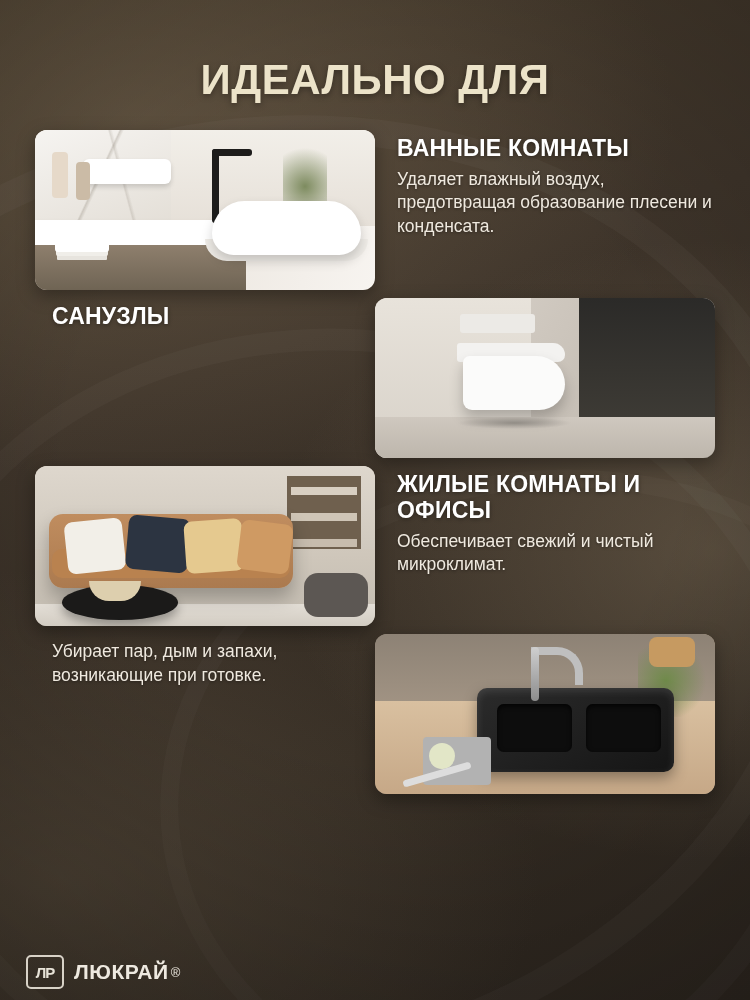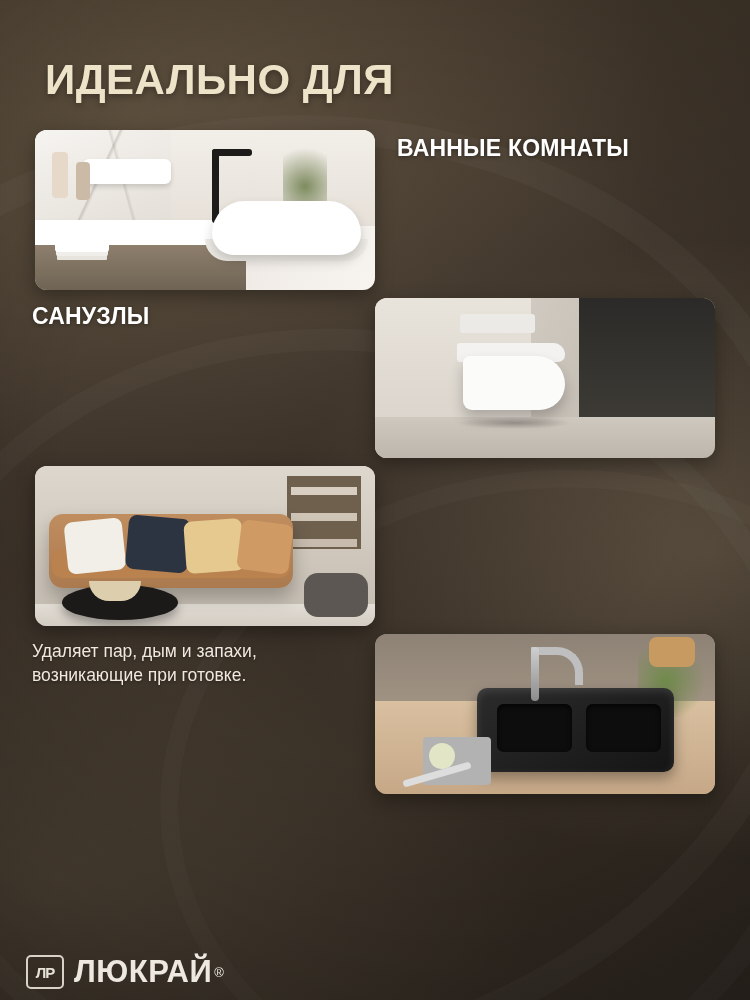--- a/index.html
+++ b/index.html
@@ -41,21 +41,21 @@
     position: absolute;
     inset: 0;
     background: radial-gradient(ellipse 760px 760px at 50% 45%, rgba(0,0,0,0) 40%, rgba(0,0,0,0.30) 100%);
     pointer-events: none;
   }
 
   
   .header {
     position: relative;
     padding: 58px 45px 0 45px;
-    text-align: left;
+    text-align: center;
   }
   .title {
     margin: 0;
     font-size: 42px;
     line-height: 1.05;
     font-weight: bold;
     letter-spacing: 0.5px;
     color: #ece3c9;
     text-shadow: 0 2px 6px rgba(0,0,0,0.35);
   }
@@ -92,21 +92,21 @@
     overflow: hidden;
     flex: none;
     box-shadow: 0 6px 18px rgba(0,0,0,0.35);
     position: relative;
   }
 
   .text-col {
     flex: 1;
     padding: 6px 22px 0 22px;
   }
-  .block.left-text .text-col { padding-left: 32px; padding-right: 14px; }
+  .block.left-text .text-col { padding-left: 52px; padding-right: 14px; }
 
   .blk-title {
     margin: 0 0 6px 0;
     font-size: 23px;
     font-weight: bold;
     line-height: 1.12;
     color: #ffffff;
     letter-spacing: 0.2px;
     text-shadow: 0 1px 4px rgba(0,0,0,0.4);
   }
@@ -202,21 +202,21 @@
     display: flex;
     align-items: center;
     justify-content: center;
     margin-right: 10px;
     color: #e8e3d8;
     font-size: 15px;
     font-weight: bold;
     letter-spacing: -1px;
   }
   .logo-text {
-    font-size: 31px;
+    font-size: 21px;
     font-weight: bold;
     color: #eee9e0;
     letter-spacing: 0.5px;
   }
   .logo-reg {
     font-size: 13px;
     vertical-align: super;
     color: #eee9e0;
     margin-left: 2px;
   }
@@ -248,20 +248,21 @@
         <div class="ph faucet2"></div>
         <div class="ph faucet"></div>
         <div class="ph tub2"></div>
         <div class="ph tub"></div>
         <div class="ph bottle-a"></div>
         <div class="ph bottle-b"></div>
         <div class="ph towels"></div>
       </div>
       <div class="text-col">
         <h2 class="blk-title">ВАННЫЕ КОМНАТЫ</h2>
+        <p class="blk-desc">Удаляет влажный воздух, предотвращая образование плесени и конденсата.</p>
       </div>
     </div>
 
     <div class="block left-text">
       <div class="photo wc">
         <div class="ph wallL"></div>
         <div class="ph wallR"></div>
         <div class="ph floor"></div>
         <div class="ph panel"></div>
         <div class="ph lid"></div>
@@ -281,39 +282,43 @@
         <div class="ph sofa"></div>
         <div class="ph seat"></div>
         <div class="ph pil1"></div>
         <div class="ph pil2"></div>
         <div class="ph pil3"></div>
         <div class="ph pil4"></div>
         <div class="ph table"></div>
         <div class="ph bowl2"></div>
         <div class="ph pouf"></div>
       </div>
+      <div class="text-col">
+        <h2 class="blk-title">ЖИЛЫЕ КОМНАТЫ И ОФИСЫ</h2>
+        <p class="blk-desc">Обеспечивает свежий и чистый микроклимат.</p>
+      </div>
     </div>
 
     <div class="block left-text">
       <div class="photo kitchen">
         <div class="ph backwall"></div>
         <div class="ph counter"></div>
         <div class="ph herbs"></div>
         <div class="ph bread"></div>
         <div class="ph sink"></div>
         <div class="ph basinA"></div>
         <div class="ph basinB"></div>
         <div class="ph tapArc"></div>
         <div class="ph tap"></div>
         <div class="ph cutting"></div>
         <div class="ph veg"></div>
         <div class="ph knife"></div>
       </div>
       <div class="text-col">
-        <p class="blk-desc">Удаляет пар, дым и запахи, возникающие при готовке.</p>
+        <p class="blk-desc">Убирает пар, дым и запахи, возникающие при готовке.</p>
       </div>
     </div>
 
   </div>
 
   <div class="footer">
     <div class="logo-mark">ЛР</div>
     <div class="logo-text">ЛЮКРАЙ</div>
     <div class="logo-reg">®</div>
   </div>

